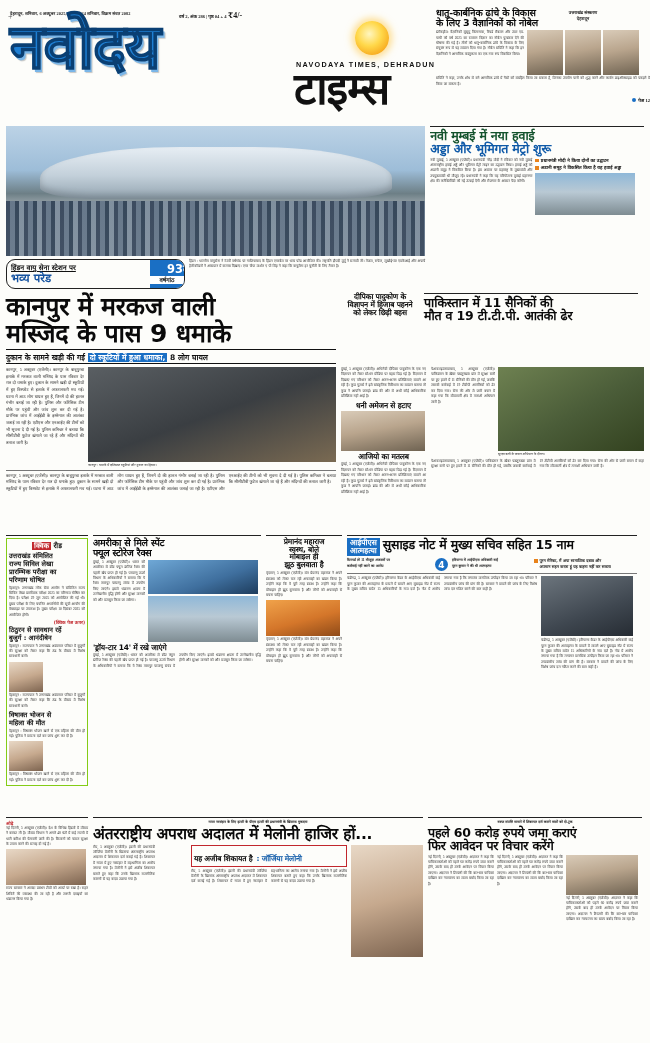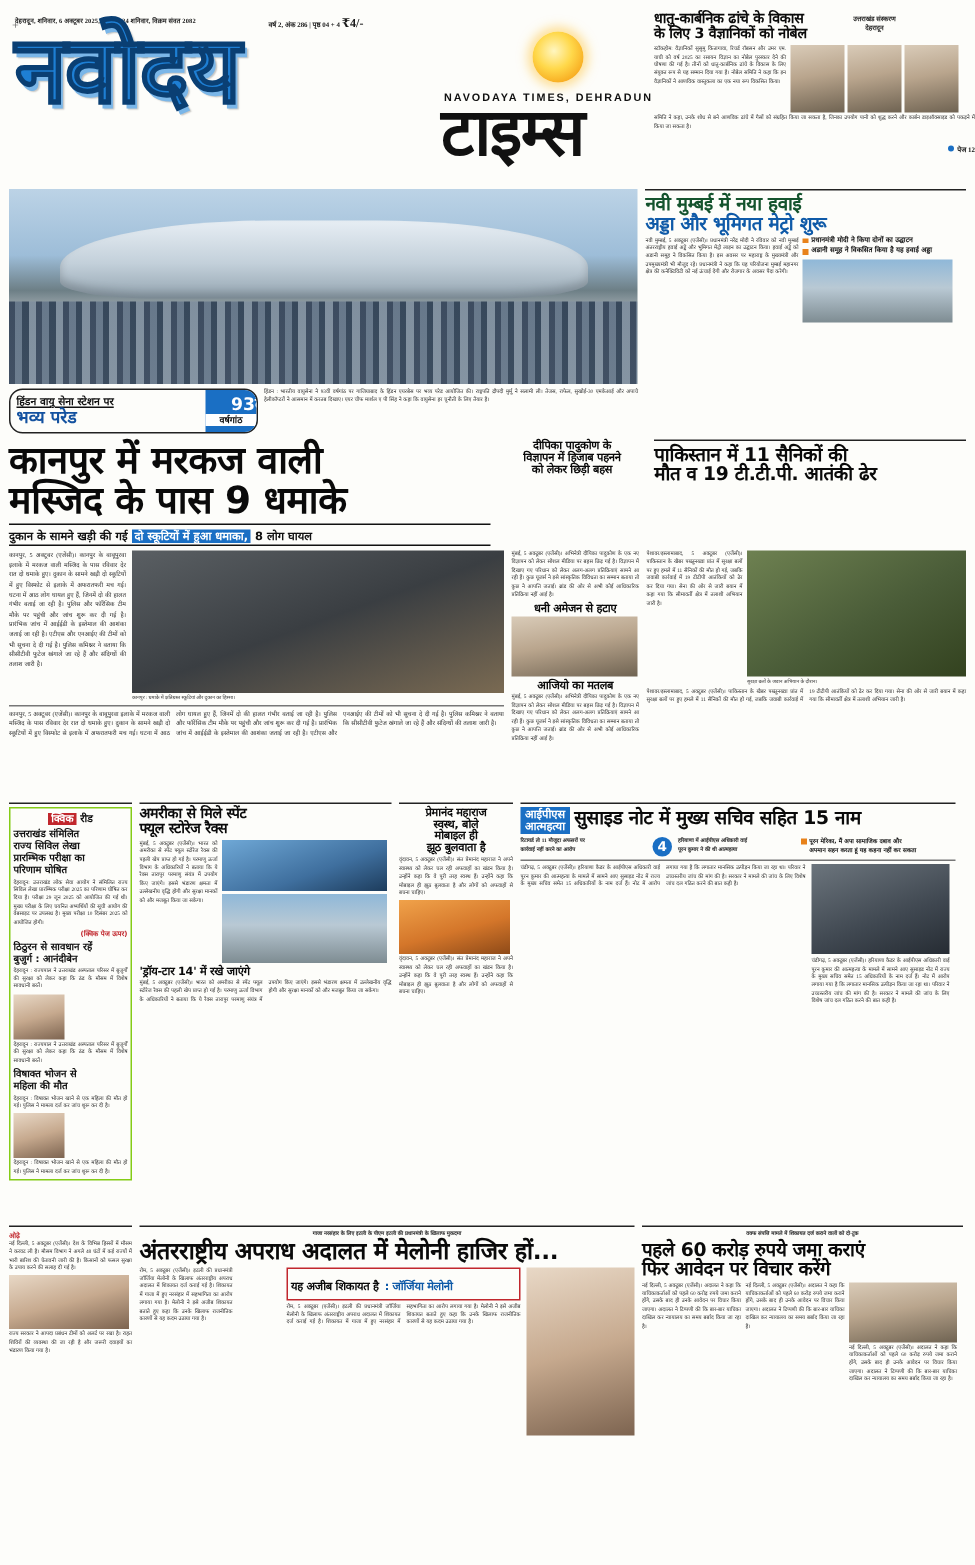--- a/index.html
+++ b/index.html
@@ -226,36 +226,36 @@
             <span class="bullet-tx">अडानी समूह ने विकसित किया है यह हवाई अड्डा</span>
           </div>
           <div class="photo ph-city" style="width:100px;height:42px;margin-top:2px;"></div>
         </div>
       </div>
     </div>
   </div>
 
   <div style="display:flex;gap:5px;margin-top:3px;">
     <div style="width:420px;display:flex;gap:4px;align-items:stretch;">
-      <div class="badge-strip" style="width:166px;">
+      <div class="badge-strip" style="width:179px;">
         <div class="bs-text">
           <div class="bs-l1">हिंडन वायु सेना स्टेशन पर</div>
           <div class="bs-l2">भव्य परेड</div>
         </div>
         <div class="bs-badge">
           <div class="n">93वीं</div>
           <div class="w">वर्षगांठ</div>
         </div>
       </div>
       <div class="body-text tiny" style="flex:1;">हिंडन : भारतीय वायुसेना ने 93वीं वर्षगांठ पर गाजियाबाद के हिंडन एयरबेस पर भव्य परेड आयोजित की। राष्ट्रपति द्रौपदी मुर्मू ने सलामी ली। तेजस, राफेल, सुखोई-30 एमकेआई और अपाचे हेलीकॉप्टरों ने आसमान में करतब दिखाए। एयर चीफ मार्शल ए पी सिंह ने कहा कि वायुसेना हर चुनौती के लिए तैयार है।</div>
     </div>
     <div style="width:214px;"></div>
   </div>
 
-  <div style="display:flex;gap:13px;margin-top:4px;">
+  <div style="display:flex;gap:1px;margin-top:4px;">
     <div style="width:330px;">
       <div class="hl hl-lead">कानपुर में मरकज वाली</div>
       <div class="hl hl-lead">मस्जिद के पास 9 धमाके</div>
       <div class="subhead-bar">
         <span>दुकान के सामने खड़ी की गई</span>
         <span class="hi">दो स्कूटियों में हुआ धमाका,</span>
         <span>8 लोग घायल</span>
       </div>
     </div>
 

